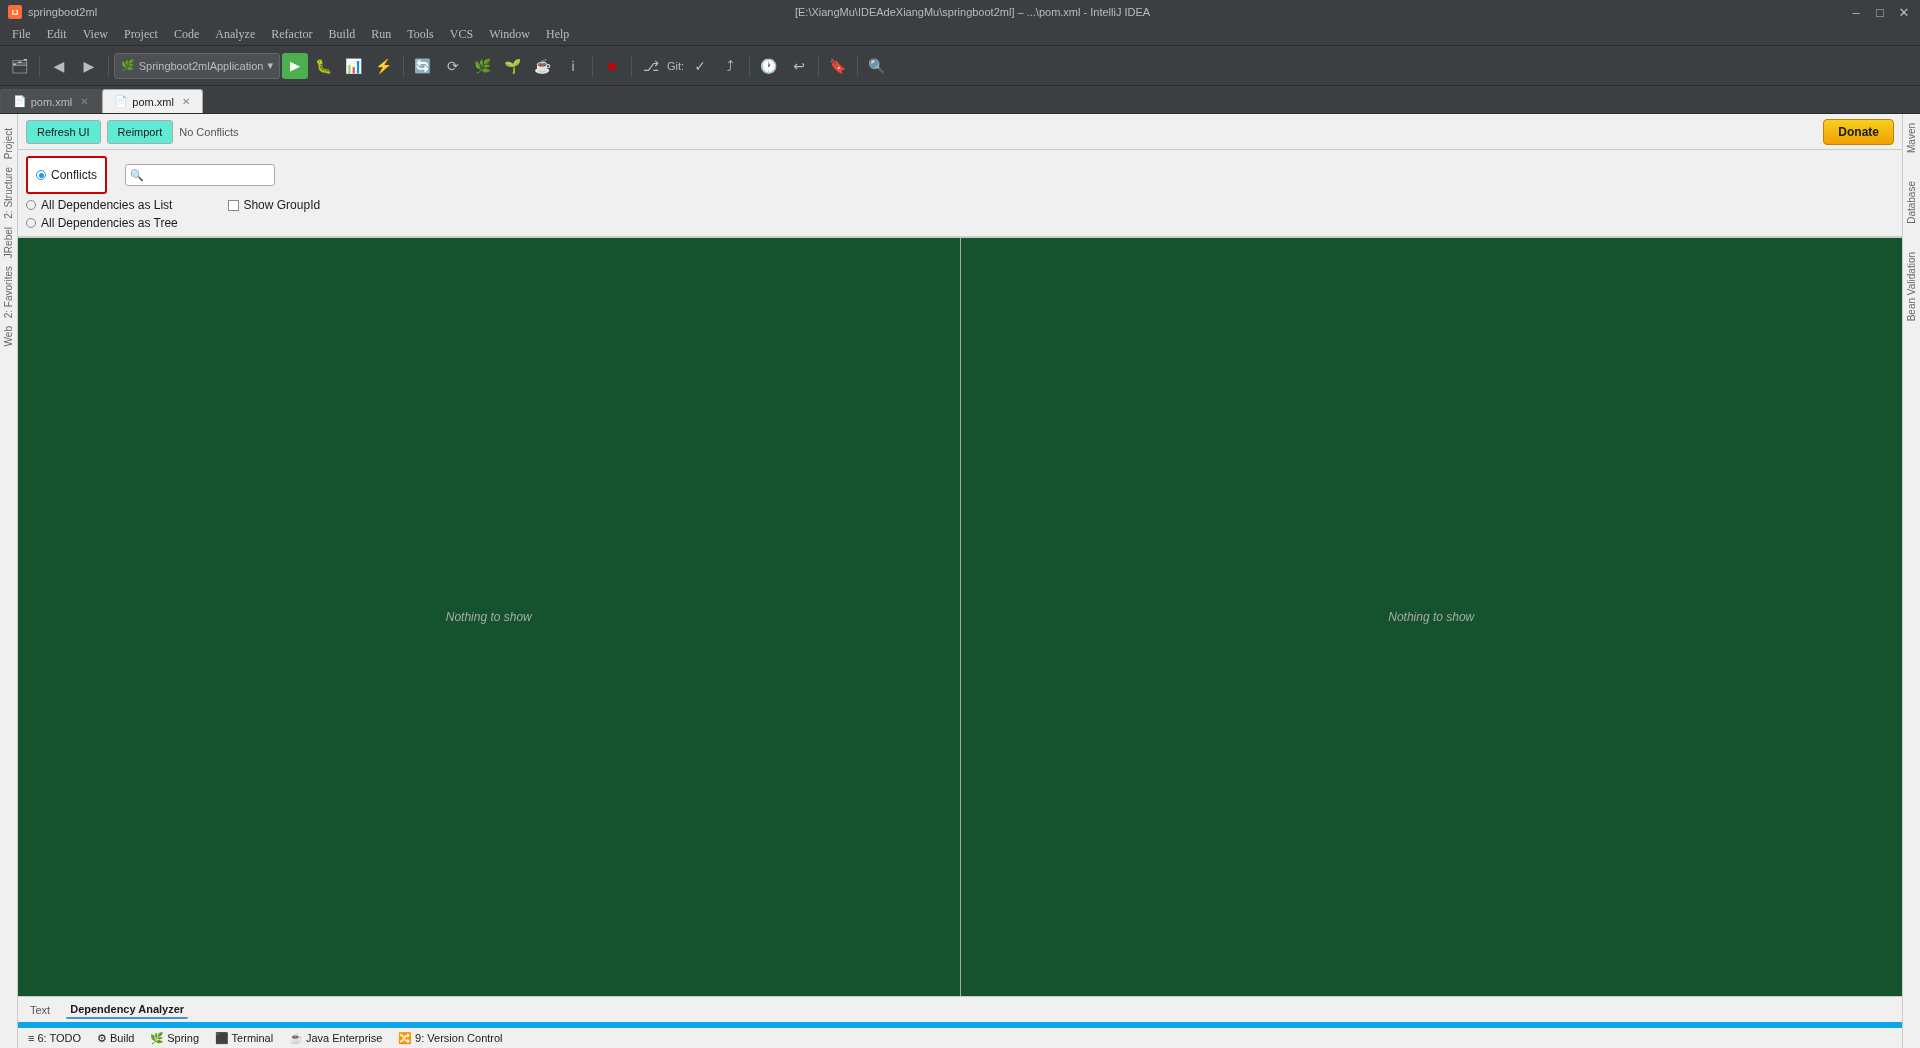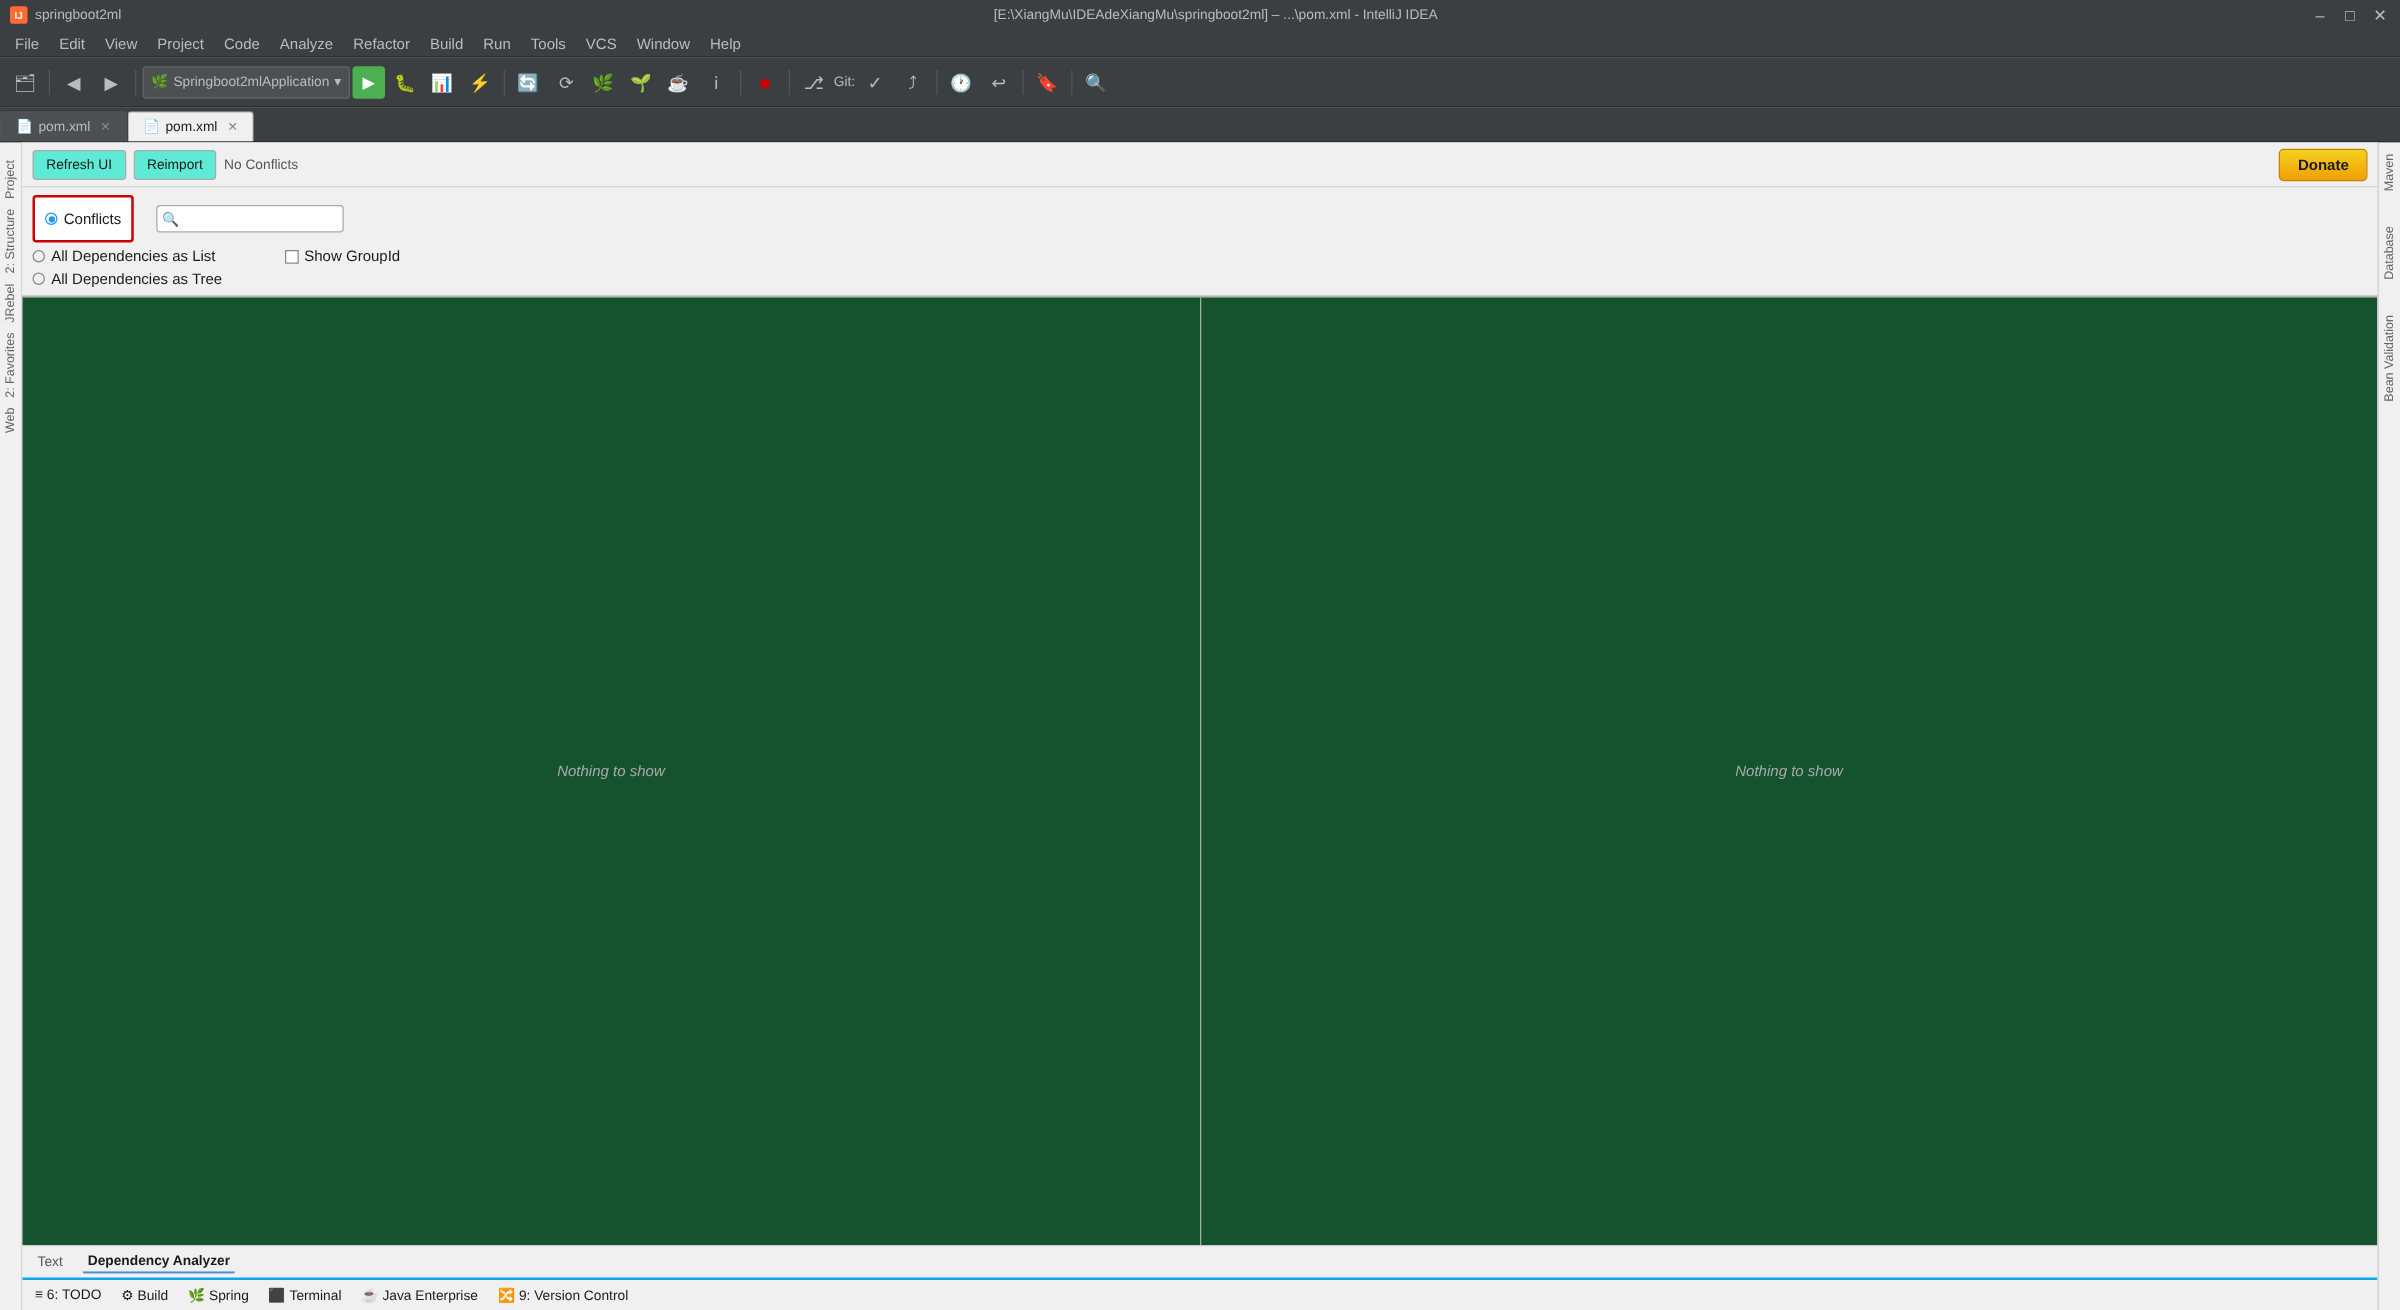--- a/index.html
+++ b/index.html
@@ -66,20 +66,21 @@
     }
 
     
     .menu-bar {
       height: 22px;
       background: #3c3f41;
       display: flex;
       align-items: center;
       padding: 0 4px;
       border-bottom: 1px solid #2b2b2b;
+      font-family: Liberation Serif, serif;
     }
     .menu-item {
       padding: 2px 8px;
       color: #bbbbbb;
       font-size: 12px;
       cursor: pointer;
       border-radius: 2px;
     }
 
     
@@ -313,21 +314,21 @@
     .bottom-tab.active {
       color: #1a1a1a;
       font-weight: bold;
       border-bottom: 2px solid #4a90d9;
     }
 
     
     .tool-bottom-bar {
       height: 26px;
       background: #f0f0f0;
-      border-top: 2px solid #0ea5e9;
+      border-top: 6px solid #0ea5e9;
       display: flex;
       align-items: center;
       padding: 0 4px;
       gap: 4px;
     }
     .tool-btn-small {
       display: flex;
       align-items: center;
       gap: 3px;
       padding: 2px 6px;

